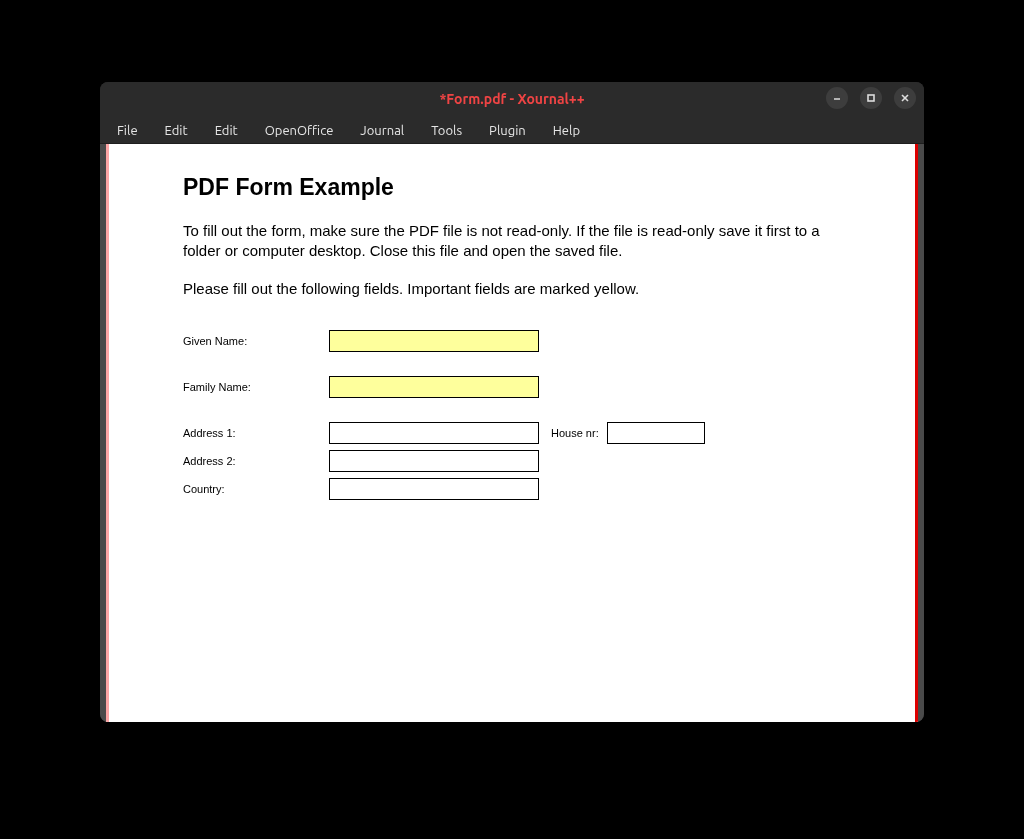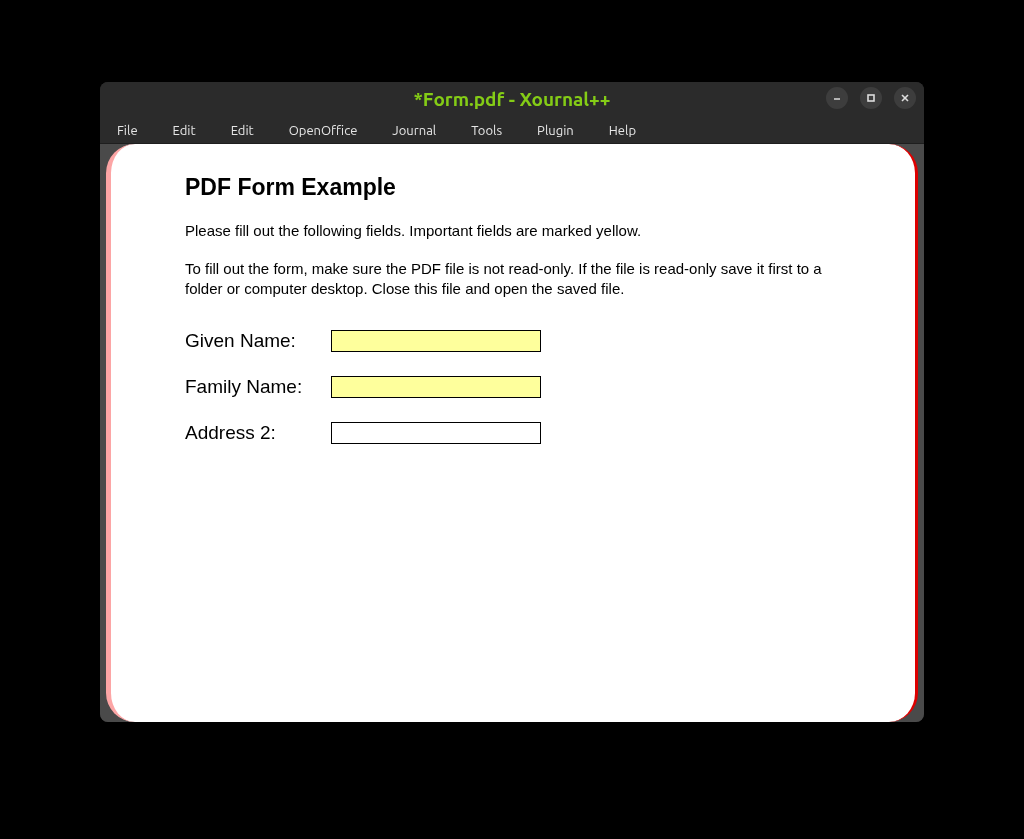--- a/index.html
+++ b/index.html
@@ -19,22 +19,22 @@
     overflow: hidden;
   }
 
   .titlebar {
     height: 34px;
     background: #2b2b2b;
     display: flex;
     align-items: center;
     justify-content: center;
     position: relative;
-    color: #84cc16;
-    font-size: 19px;
+    color: #ef4444;
+    font-size: 14px;
     font-weight: 600;
   }
   .window-controls {
     position: absolute;
     right: 8px;
     top: 5px;
     display: flex;
     gap: 12px;
   }
   .win-btn {
@@ -48,45 +48,44 @@
     cursor: pointer;
   }
   .win-btn svg { width: 10px; height: 10px; stroke: #ddd; stroke-width: 1.6; fill: none; }
 
   .menubar {
     height: 28px;
     background: #2b2b2b;
     display: flex;
     align-items: center;
     padding: 0 8px;
-    gap: 17px;
+    gap: 9px;
     color: #e6e6e6;
     font-size: 13px;
     border-bottom: 1px solid #1e1e1e;
   }
   .menubar .menu-item {
     padding: 4px 9px;
     cursor: pointer;
     border-radius: 3px;
   }
 
   .canvas {
     flex: 1;
     background: #4a4a4a;
     position: relative;
     overflow: hidden;
   }
   .page-wrap {
     position: absolute;
     left: 6px; right: 6px; top: 0; bottom: 0;
     background: #fff;
-    border-left: 5px solid #fca5a5;
+    border-left: 3px solid #fca5a5;
     border-right: 3px solid #d00;
     overflow: hidden;
-    border-radius: 29px;
   }
   .page {
     padding: 30px 74px 0 74px;
     font-family: Arial, Helvetica, sans-serif;
     color: #000;
   }
   .doc-title {
     font-size: 23px;
     font-weight: bold;
     margin-bottom: 20px;
@@ -95,21 +94,21 @@
     font-size: 15px;
     line-height: 1.32;
     margin-bottom: 18px;
   }
   .form-area {
     margin-top: 32px;
   }
   .form-row {
     display: flex;
     align-items: center;
-    font-size: 19px;
+    font-size: 11px;
     margin-bottom: 24px;
   }
   .form-row.tight { margin-bottom: 6px; }
   .form-label { width: 146px; flex-shrink: 0; }
   .field {
     border: 1px solid #000;
     height: 22px;
     background: #fff;
   }
   .field.req { background: #feff9c; }
@@ -152,41 +151,51 @@
     <div class="menu-item">Plugin</div>
     <div class="menu-item">Help</div>
   </div>
 
   <div class="canvas">
     <div class="page-wrap">
       <div class="page">
 
         <div class="doc-title">PDF Form Example</div>
 
+        <div class="para">To fill out the form, make sure the PDF file is not read-only. If the file is read-only save it first to a folder or computer desktop. Close this file and open the saved file.</div>
         <div class="para">Please fill out the following fields. Important fields are marked yellow.</div>
-        <div class="para">To fill out the form, make sure the PDF file is not read-only. If the file is read-only save it first to a folder or computer desktop. Close this file and open the saved file.</div>
 
         <div class="form-area">
 
           <div class="form-row">
             <div class="form-label">Given Name:</div>
             <div class="field req" style="width:210px"></div>
           </div>
 
           <div class="form-row">
             <div class="form-label">Family Name:</div>
             <div class="field req" style="width:210px"></div>
           </div>
 
+          <div class="form-row tight">
+            <div class="form-label">Address 1:</div>
+            <div class="field" style="width:210px"></div>
+            <div class="inline-label">House nr:</div>
+            <div class="field" style="width:98px"></div>
+          </div>
 
           <div class="form-row tight">
             <div class="form-label">Address 2:</div>
             <div class="field" style="width:210px"></div>
           </div>
 
 
+          <div class="form-row">
+            <div class="form-label">Country:</div>
+            <div class="field" style="width:210px"></div>
+          </div>
 
         </div>
       </div>
     </div>
   </div>
 
 </div>
 
 </body></html>

